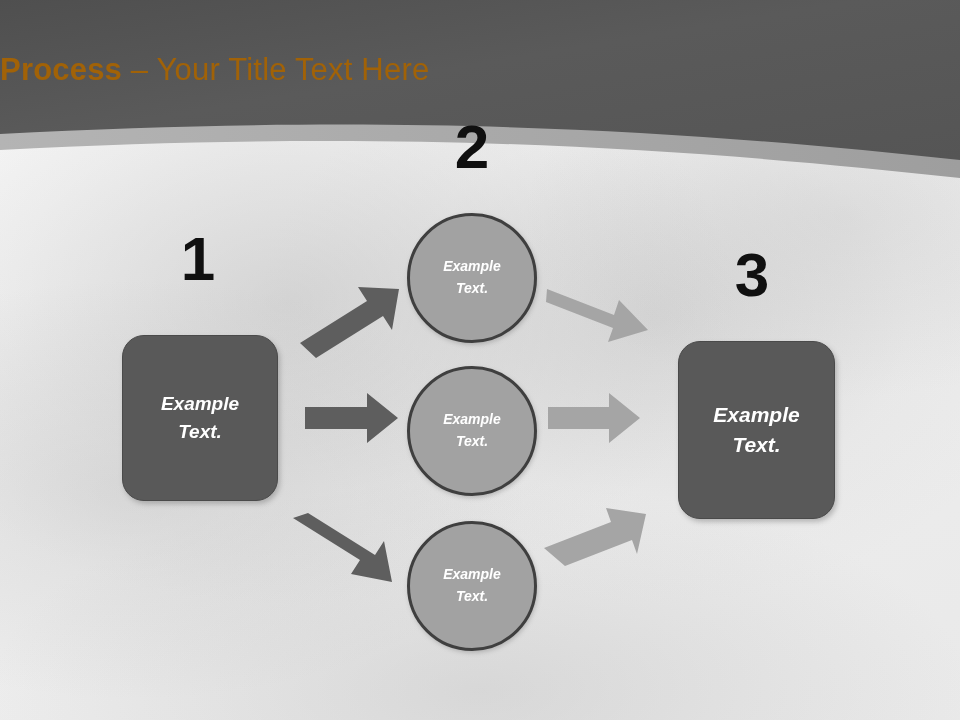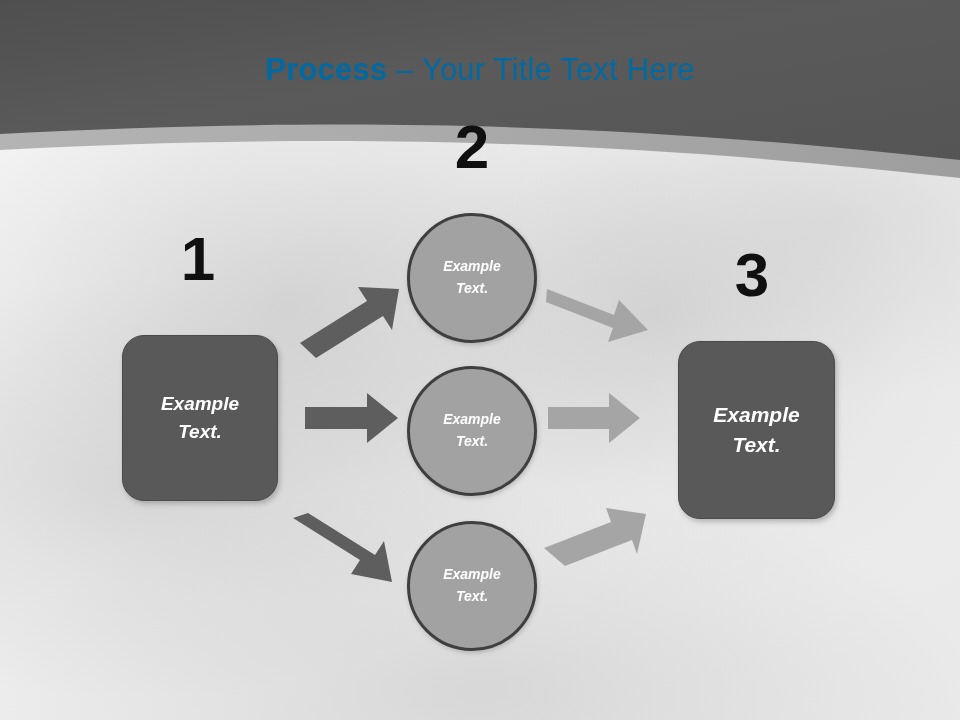--- a/index.html
+++ b/index.html
@@ -46,22 +46,22 @@
     width: 960px;
     height: 200px;
   }
   .header-wrap svg { display: block; }
 
   .title {
     position: absolute;
     top: 50px;
     left: 0;
     width: 960px;
-    text-align: center;
-    color: #0369a1;
+    text-align: left;
+    color: #a16207;
     font-size: 31px;
     line-height: 40px;
     letter-spacing: 0.2px;
     white-space: nowrap;
   }
   .title .strong { font-weight: bold; }
   .title .rest   { font-weight: normal; }
 
   
   .step-num {

